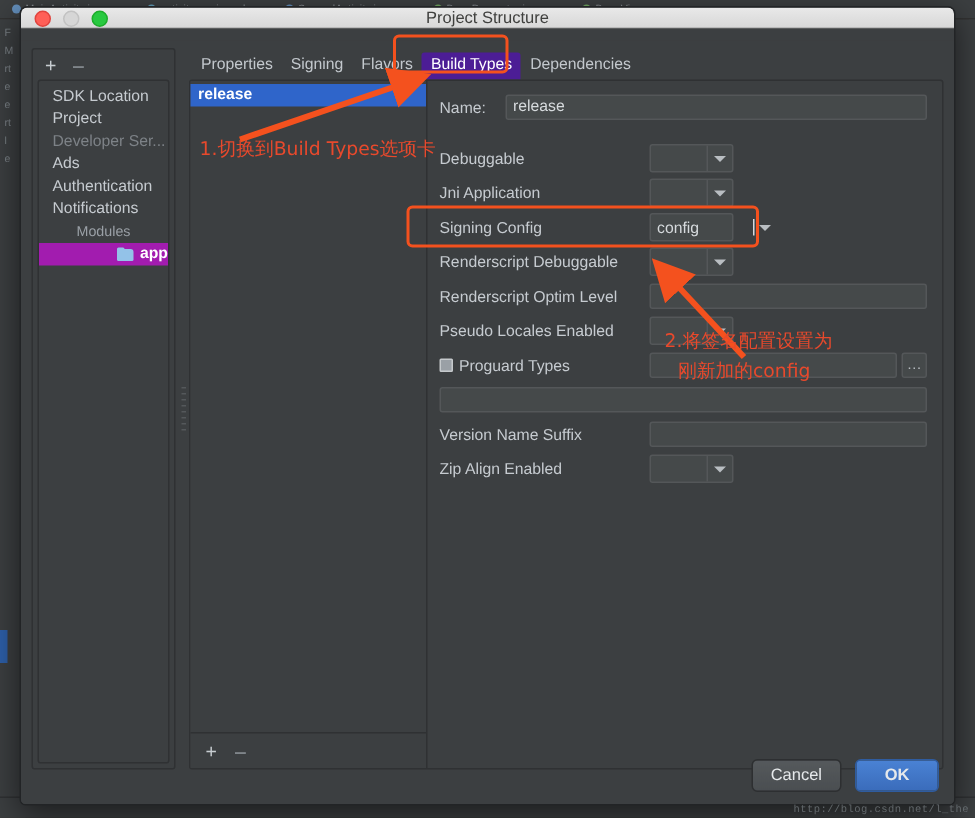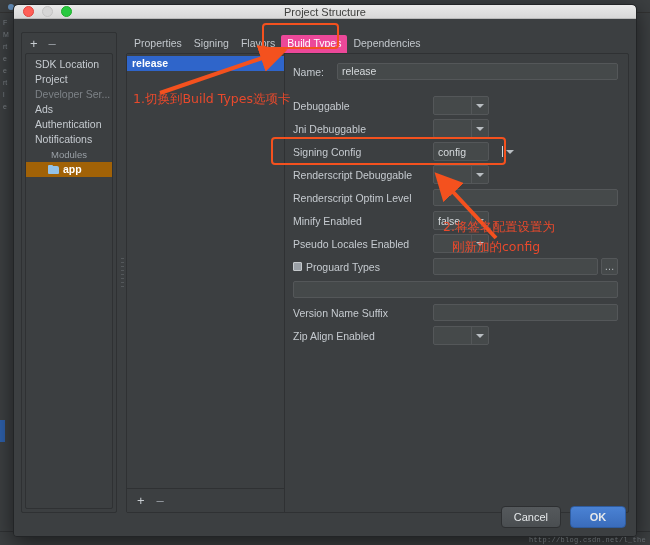--- a/index.html
+++ b/index.html
@@ -55,21 +55,21 @@
     background: #3c3f41;
     border: 1px solid #222426;
     border-radius: 5px 5px 4px 4px;
     box-shadow: 0 6px 22px rgba(0,0,0,.55);
     overflow: hidden;
   }
   .titlebar {
     height: 14px; width: 100%;
     background: linear-gradient(#e9e9e9, #d8d8d8);
     border-bottom: 1px solid #b9b9b9;
-    display: flex; align-items: center;
+    display: flex; align-items: flex-end;
     position: relative;
     border-radius: 4px 4px 0 0;
   }
   .traffic { display: flex; gap: 8px; padding-left: 9px; }
   .tl { width: 11px; height: 11px; border-radius: 50%; }
   .tl.close { background: #ff5f57; border: .5px solid #e0443e; }
   .tl.min   { background: #d6d6d6; border: .5px solid #c2c2c2; }
   .tl.max   { background: #28c940; border: .5px solid #1dad2b; }
   .title-text {
     position: absolute; left: 0; right: 0; text-align: center;
@@ -96,22 +96,22 @@
     height: 15px; line-height: 15px; padding-left: 9px;
     font-size: 10.5px; color: #c6cbd0; white-space: nowrap; overflow: hidden;
   }
   .sb-item.disabled { color: #7d8287; }
   .sb-group {
     height: 15px; line-height: 15px; font-size: 9.5px; color: #9aa0a6;
     display: flex; align-items: center; gap: 20px; padding: 0 5px;
   }
   .sb-group .ln { flex: 1; height: 1px; background: #4f5356; }
   .sb-item.selected {
-    background: #a16207; color: #ffffff; font-weight: bold;
-    display: flex; align-items: center; gap: 4px; padding-left: 22px;
+    background: #a21caf; color: #ffffff; font-weight: bold;
+    display: flex; align-items: center; gap: 4px; padding-left: 22px; justify-content: flex-end;
   }
   .folder-ico { width: 11px; height: 9px; position: relative; flex: none; }
   .folder-ico:before {
     content:""; position:absolute; left:0; top:1px; width:11px; height:8px;
     background:#93c2e8; border-radius: 1px 2px 1px 1px;
   }
   .folder-ico:after {
     content:""; position:absolute; left:0; top:0; width:5px; height:2px;
     background:#93c2e8; border-radius: 1px 1px 0 0;
   }
@@ -124,21 +124,21 @@
   
   .main { position: absolute; left: 112px; top: 5px; right: 7px; height: 481px; }
 
   
   .tabs { display: flex; align-items: flex-end; height: 21px; padding-left: 2px; gap: 0px; }
   .tab {
     font-size: 10.5px; color: #c3c8cd;
     padding: 2px 6px 3px 6px; line-height: 13px;
     white-space: nowrap; border-radius: 2px 2px 0 0;
   }
-  .tab.active { background: #ec4899; color: #ffffff; margin-top: 46px; }
+  .tab.active { background: #4c1d95; color: #ffffff; margin-top: 46px; }
 
   
   .content {
     position: absolute; left: 0; right: 0; top: 21px; bottom: 0;
     border: 1px solid #2f3133; background: #3c3f41; border-radius: 2px;
     display: flex;
   }
   .listcol { width: 158px; border-right: 1px solid #2f3133; position: relative; background: #3c3f41; }
   .list-items { position: absolute; left: 0; right: 0; top: 0; bottom: 24px; padding-top: 2px; }
   .list-item { height: 15px; line-height: 15px; padding-left: 5px; font-size: 10.5px; color: #c6cbd0; }
@@ -325,21 +325,21 @@
             <div class="lbl">Debuggable</div>
             <div class="combo">
               <span class="val"></span>
               <span class="caretbox">
                   <i class="caret"></i>
                 </span>
             </div>
           </div>
 
           <div class="row">
-            <div class="lbl">Jni Debuggable</div>
+            <div class="lbl">Jni Application</div>
             <div class="combo">
               <span class="val"></span>
               <span class="caretbox">
                   <i class="caret"></i>
                 </span>
             </div>
           </div>
 
           <div class="row">
             <div class="lbl">Signing Config</div>
@@ -362,29 +362,20 @@
                   <i class="caret"></i>
                 </span>
             </div>
           </div>
 
           <div class="row">
             <div class="lbl">Renderscript Optim Level</div>
             <div class="txtfield grow"></div>
           </div>
 
-          <div class="row">
-            <div class="lbl">Minify Enabled</div>
-            <div class="combo">
-              <span class="val">false</span>
-              <span class="caretbox">
-                  <i class="caret"></i>
-                </span>
-            </div>
-          </div>
 
           <div class="row">
             <div class="lbl">Pseudo Locales Enabled</div>
             <div class="combo">
               <span class="val"></span>
               <span class="caretbox">
                   <i class="caret"></i>
                 </span>
             </div>
           </div>

